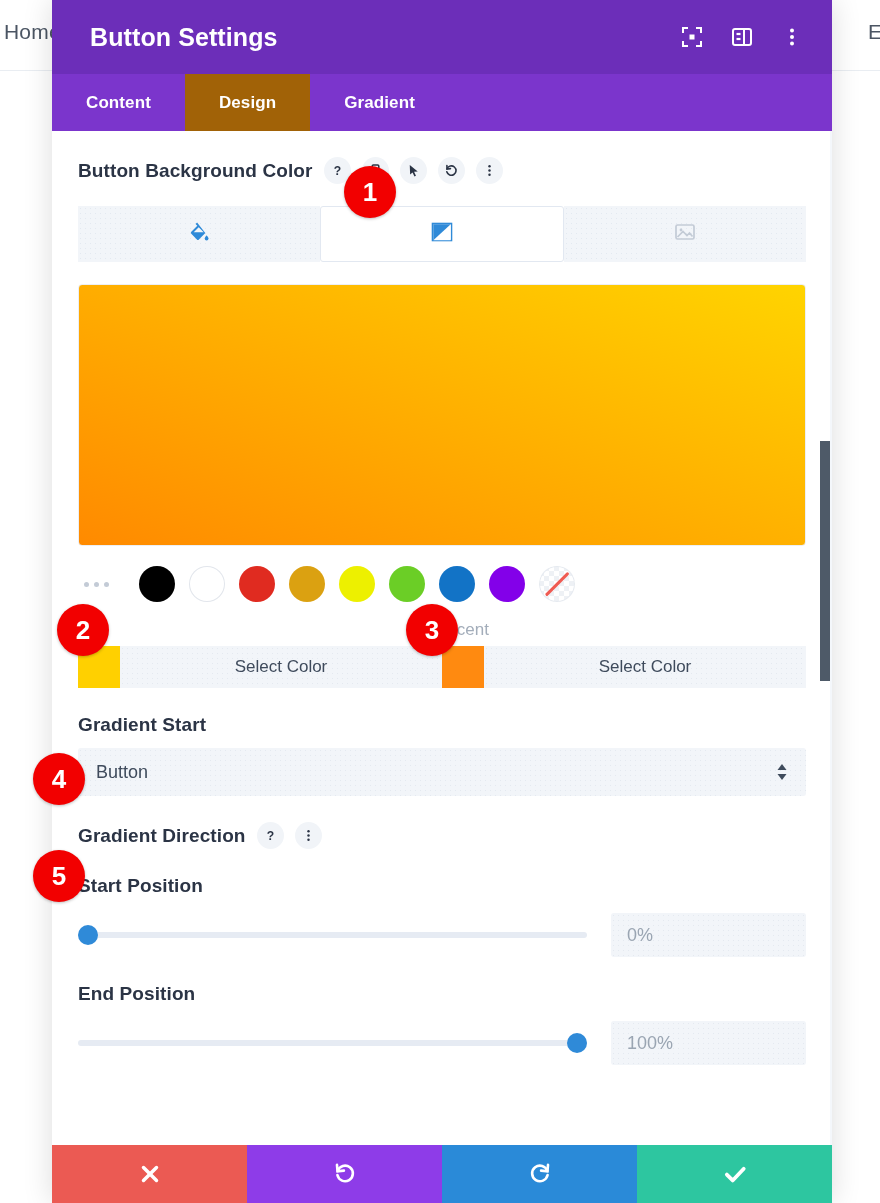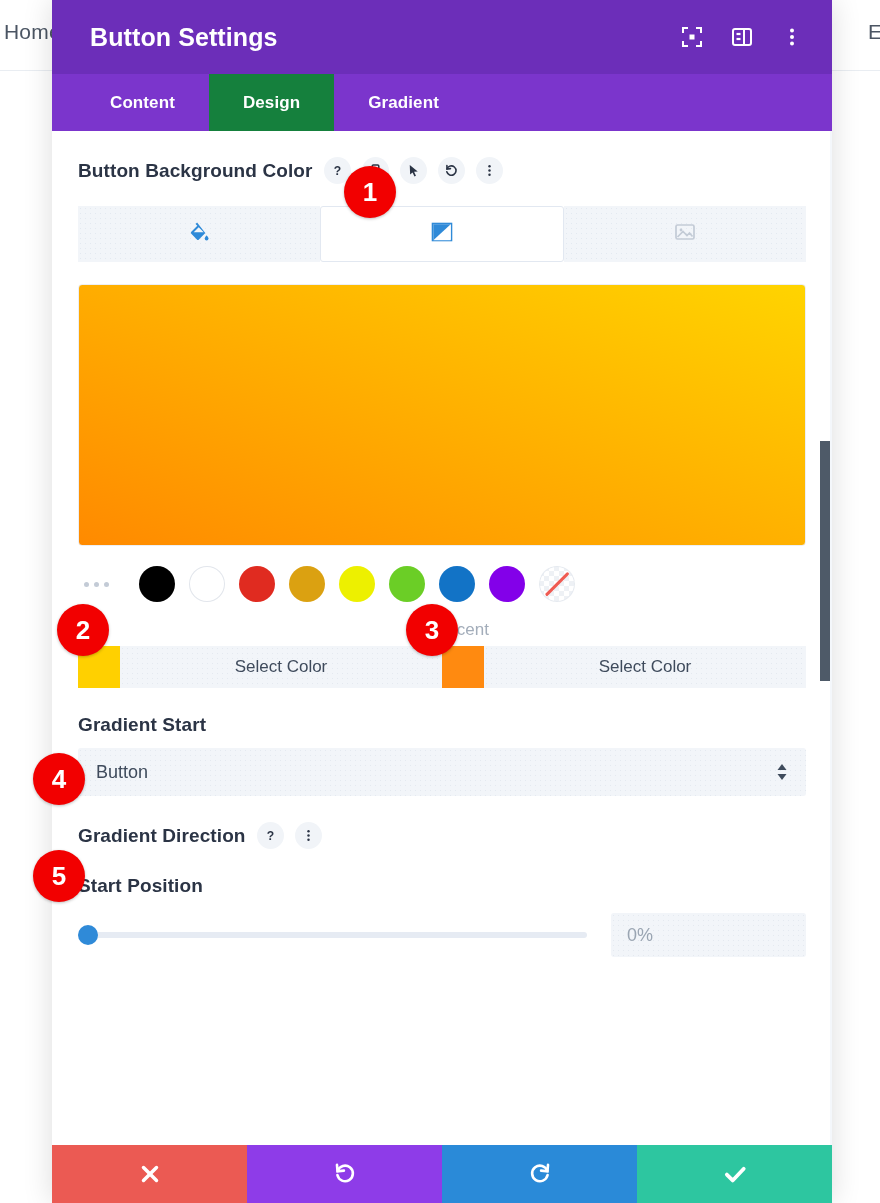--- a/index.html
+++ b/index.html
@@ -37,28 +37,28 @@
     height: 74px; background: #6c2eb9; flex: 0 0 74px;
     display: flex; align-items: center; padding: 0 28px 0 38px;
   }
   .modal-title {
     color: #fff; font-size: 25px; font-weight: 700; letter-spacing: .1px;
   }
   .header-icons { margin-left: auto; display: flex; align-items: center; gap: 26px; }
   .hdr-icon { width: 24px; height: 24px; cursor: pointer; display:block; }
 
   .tabs {
-    height: 57px; flex: 0 0 57px; background: #7b35cc; display: flex; padding-left: 24px;
+    height: 57px; flex: 0 0 57px; background: #7b35cc; display: flex;
   }
   .tab {
     display: flex; align-items: center; justify-content: center;
     padding: 0 34px; color: #ffffff; font-size: 17px; font-weight: 600;
     cursor: pointer; letter-spacing: .1px;
   }
-  .tab.active { background: #15803d; }
+  .tab.active { background: #a16207; }
 
   .body-scroll {
     flex: 1 1 auto; position: relative; background: #ffffff;
     padding: 0 26px; overflow: hidden;
   }
 
   .field-label-row { display: flex; align-items: center; gap: 11px; }
   .field-label {
     font-size: 19px; font-weight: 700; color: #2b3445; letter-spacing: .1px;
   }
@@ -367,20 +367,30 @@
       <div class="field-label">Start Position</div>
       <div class="slider-row">
         <span class="slider">
           <span class="slider-track"></span>
           <span class="slider-thumb" style="left: 2%;"></span>
         </span>
         <span class="value-box muted">0%</span>
       </div>
     </div>
 
+    <div class="section">
+      <div class="field-label">End Position</div>
+      <div class="slider-row">
+        <span class="slider">
+          <span class="slider-track"></span>
+          <span class="slider-thumb" style="left: 98%;"></span>
+        </span>
+        <span class="value-box muted">100%</span>
+      </div>
+    </div>
 
   </div>
 
   <div class="modal-footer">
     <div class="foot-btn" style="background: rgb(235, 90, 83);">
       <span>
         <svg width="26" height="26" viewBox="0 0 24 24" stroke="#ffffff" stroke-width="3.2" stroke-linecap="round">
           <line x1="6" y1="6" x2="18" y2="18"></line>
             <line x1="18" y1="6" x2="6" y2="18"></line>
         </svg>

